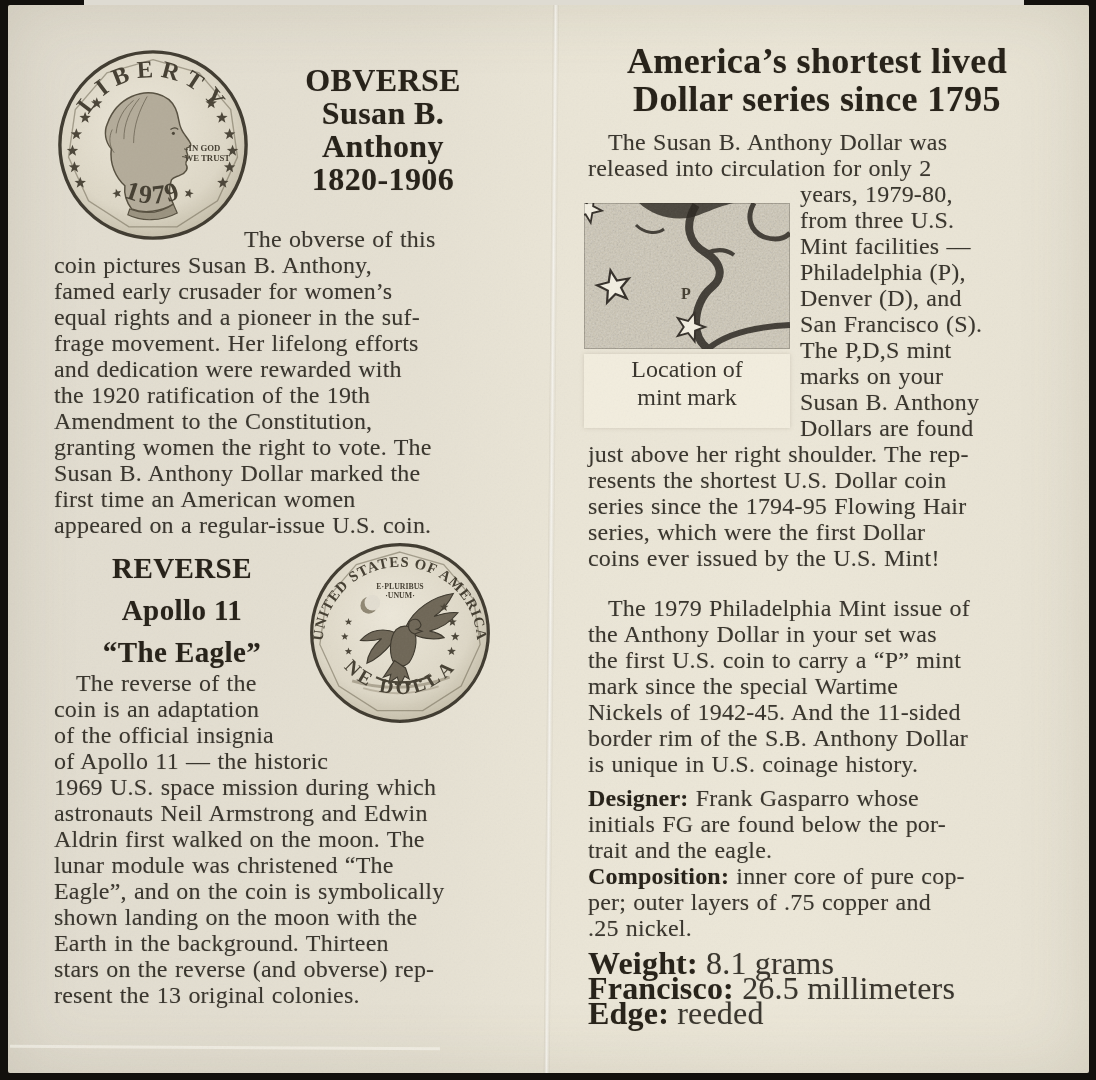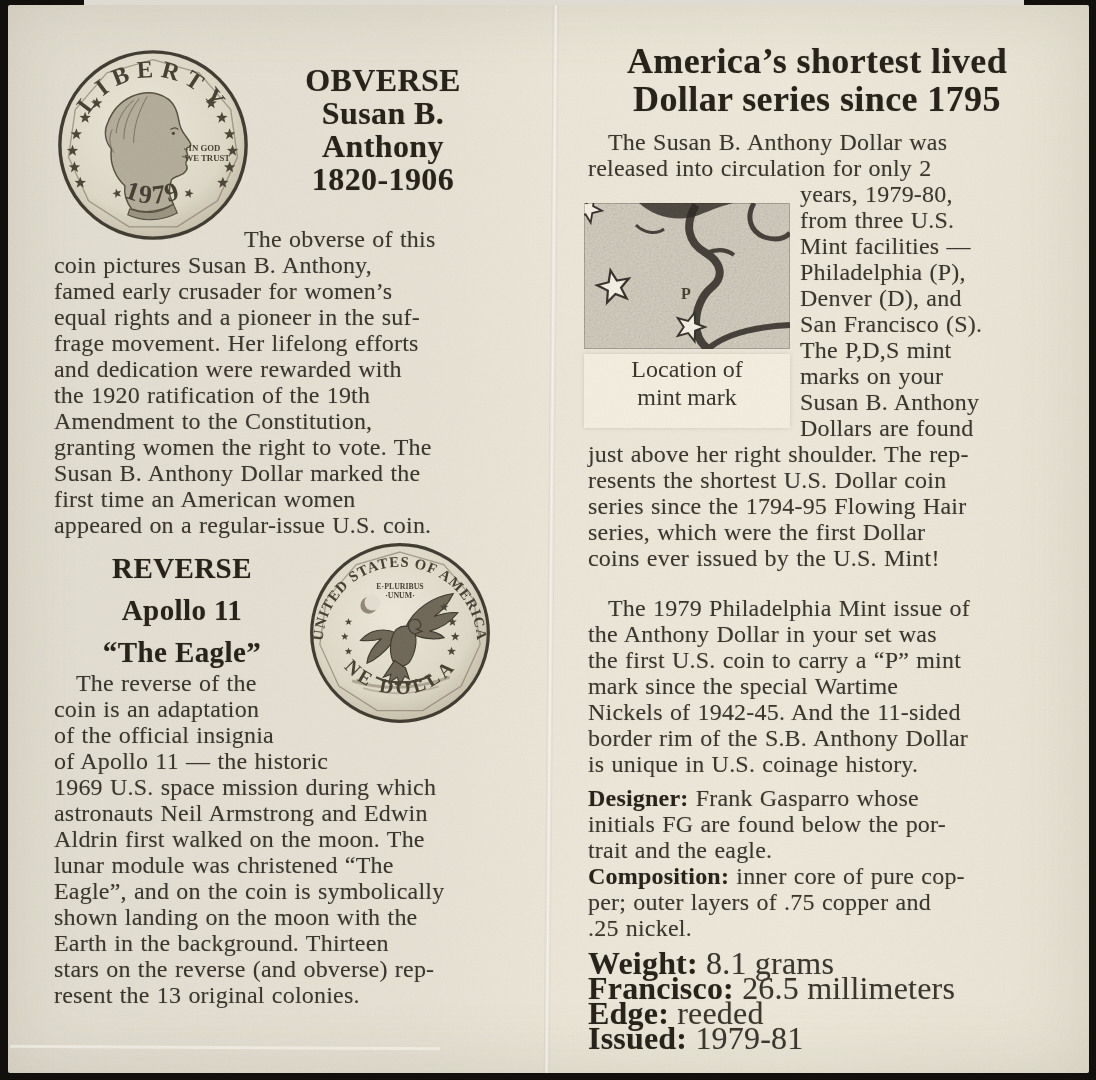--- a/index.html
+++ b/index.html
@@ -274,21 +274,20 @@
 trait and the eagle.</span></div>
 
       <div class="body p-comp"><span class="bl">Composition:</span><span> inner core of pure cop-
 per; outer layers of .75 copper and
 .25 nickel.</span></div>
 
       <div class="specs">
         <div class="spec-line"><span class="bl">Weight:</span><span> 8.1 grams</span></div>
         <div class="spec-line"><span class="bl">Francisco:</span><span> 26.5 millimeters</span></div>
         <div class="spec-line"><span class="bl">Edge:</span><span> reeded</span></div>
-        <div class="spec-line"><span class="bl">Issued:</span><span> 1979-81</span></div>
       </div>
     </div>
 
     <svg class="grain">
       <rect width="1081" height="1068" filter="url(#grainF)" opacity=".28"></rect>
     </svg>
   </div>
 </div>
 
 </body></html>

